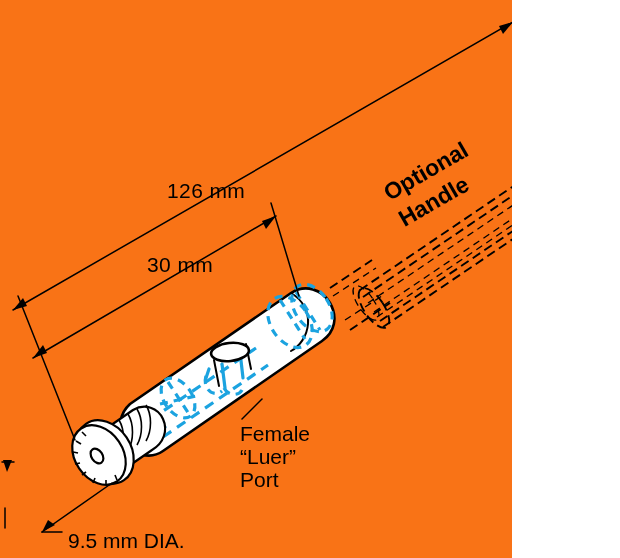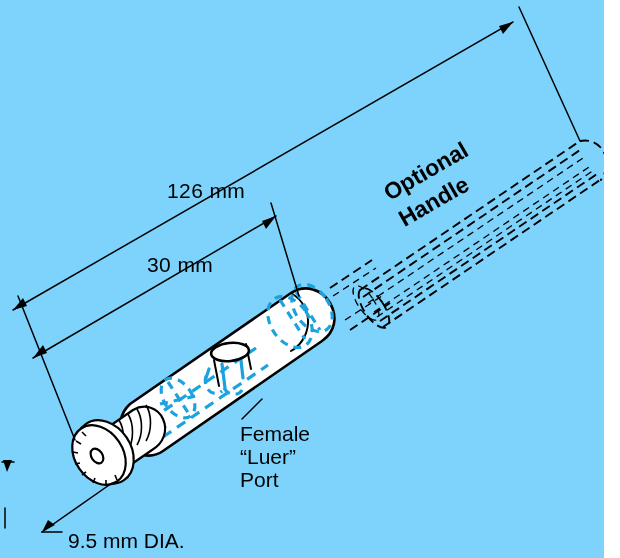--- a/index.html
+++ b/index.html
@@ -5,23 +5,23 @@
   html, body {
     margin: 0;
     padding: 0;
     background: #ffffff;
   }
   body {
     font-family: "Liberation Sans", sans-serif;
   }
   #drawing-root {
     position: relative;
-    width: 604px;
+    width: 512px;
     height: 558px;
-    background: #7dd3fc;
+    background: #f97316;
     overflow: hidden;
     text-align: right;
   }
   #drawing-svg {
     position: absolute;
     left: 0;
     top: 0;
   }
   .dim-text {
     font-family: "Liberation Sans", sans-serif;

